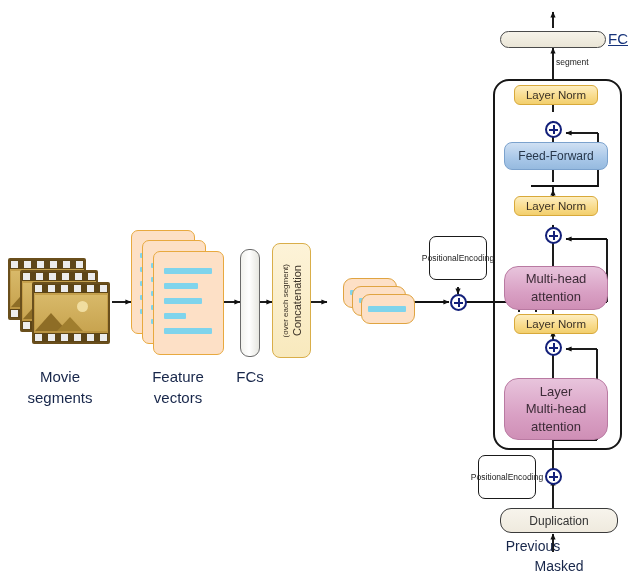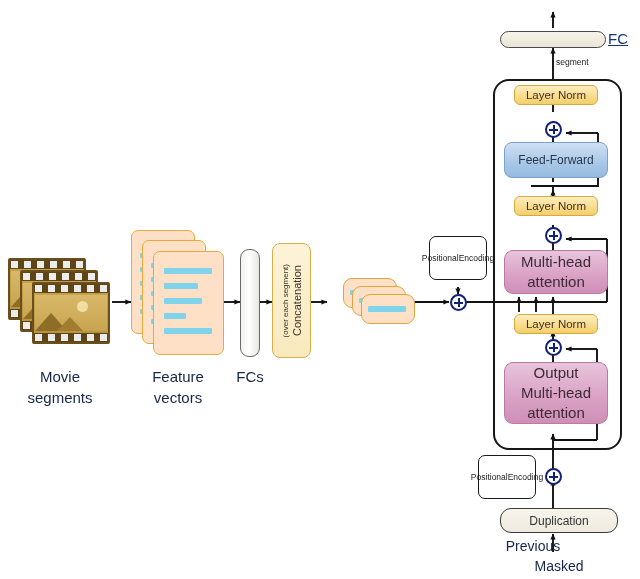--- a/index.html
+++ b/index.html
@@ -22,22 +22,22 @@
     border:1.3px solid #d8a93a;color:#3a3126;font-size:11.5px;
     border-radius:6px;
   }
   .box.ff{
     background:linear-gradient(180deg,#cfe0f3 0%,#a8c7e8 60%,#96badf 100%);
     border:1.3px solid #7ba2cd;color:#28384c;font-size:12px;
     border-radius:8px;
   }
   .box.att{
     background:linear-gradient(180deg,#e8c4dc 0%,#d9a0c4 60%,#cf8fb6 100%);
-    border:1.3px solid #b97aa2;color:#3c2b37;font-size:15px;
-    border-radius:9px;line-height:1.35;flex-direction:column;
+    border:1.3px solid #b97aa2;color:#3c2b37;font-size:13px;
+    border-radius:14px;line-height:1.35;flex-direction:column;margin-top:16px;
   }
   .box.plain{
     background:#ffffff;border:1.8px solid #1a1a1a;border-radius:7px;
     font-size:8.5px;color:#222;line-height:1.5;
   }
   .box.dup{
     background:linear-gradient(180deg,#f7f4ec 0%,#efeade 100%);
     border:1.6px solid #3a3a3a;border-radius:11px;font-size:12px;color:#333;
   }
   .box.fc{
@@ -329,35 +329,35 @@
 
   <div class="frame" style="left:493px;top:79px;width:125px;height:367px;"></div>
 
   <div class="box fc" style="left:500px;top:31px;width:106px;height:17px;"></div>
   <div class="lbl" style="left:608px;top:30px;width:30px;font-size:15px;text-align:left;color:#16337a;text-decoration:underline;">FC</div>
   <div class="lbl" style="left:556px;top:58px;width:60px;font-size:8.5px;text-align:left;color:#222;">segment</div>
 
   <div class="box ln" style="left:514px;top:85px;width:84px;height:20px;">Layer Norm</div>
   <div class="plus" style="left:545px;top:121px;"></div>
 
-  <div class="box ff" style="left:504px;top:142px;width:104px;height:36px;">Feed-Forward</div>
+  <div class="box ff" style="left:504px;top:142px;width:104px;height:28px;">Feed-Forward</div>
 
   <div class="box ln" style="left:514px;top:196px;width:84px;height:20px;">Layer Norm</div>
   <div class="plus" style="left:545px;top:227px;"></div>
 
   <div class="box att" style="left:504px;top:250px;width:104px;height:44px;">
     <span>Multi-head</span>
     <span>attention</span>
   </div>
 
   <div class="box ln" style="left:514px;top:314px;width:84px;height:20px;">Layer Norm</div>
   <div class="plus" style="left:545px;top:339px;"></div>
 
   <div class="box att" style="left:504px;top:362px;width:104px;height:62px;">
-    <span>Output</span>
+    <span>Layer</span>
     <span>Multi-head</span>
     <span>attention</span>
   </div>
 
   <div class="box plain" style="left:478px;top:455px;width:58px;height:44px;">
     <span>Positional</span>
     <span>Encoding</span>
   </div>
   <div class="plus" style="left:545px;top:468px;"></div>
 

